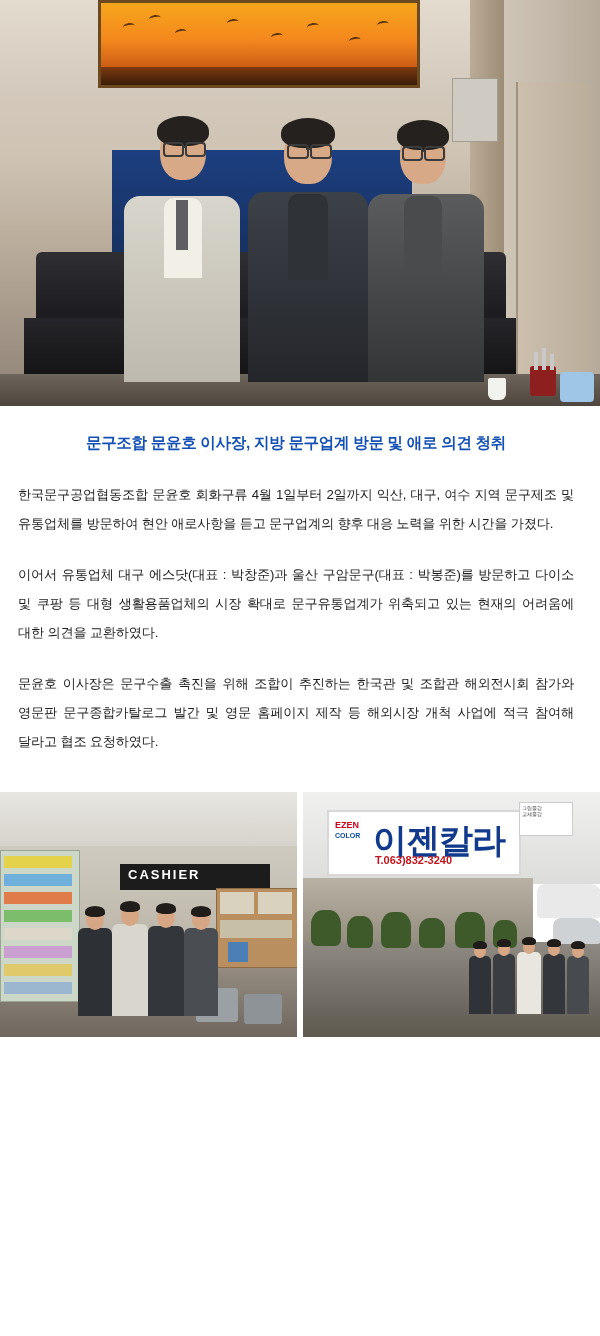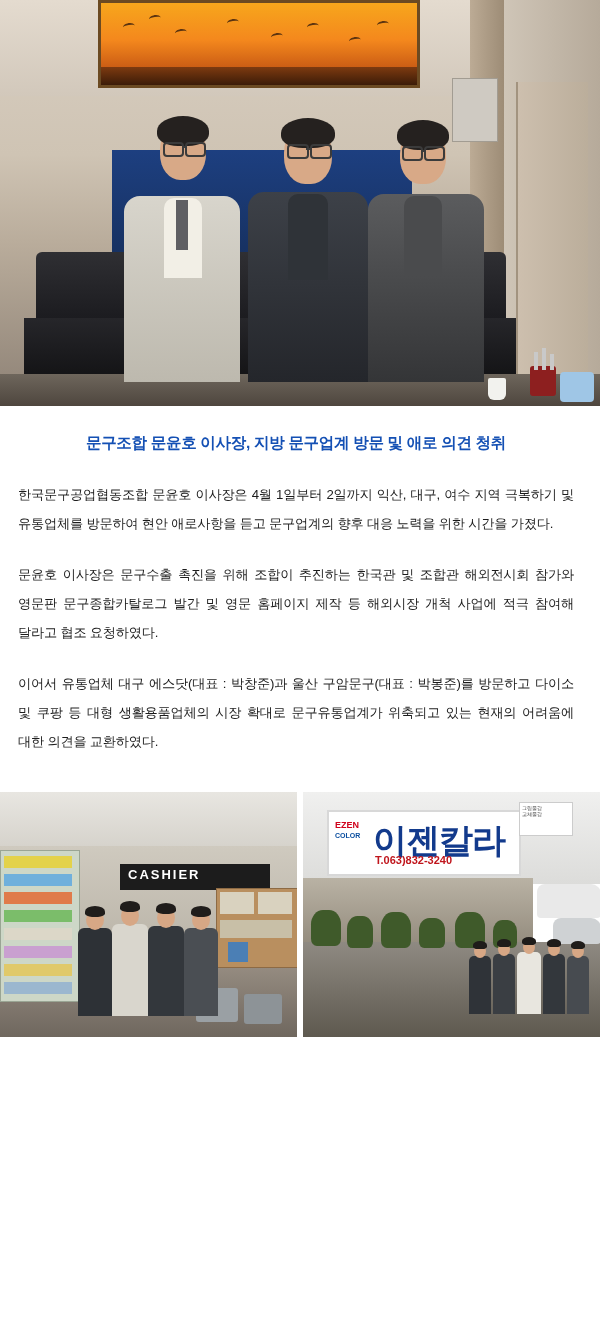--- a/index.html
+++ b/index.html
@@ -238,23 +238,23 @@
   <div class="cup" style="left:488px; top:378px; width:18px; height:22px;"></div>
   <div class="cupdark" style="left:530px; top:366px; width:26px; height:30px;"></div>
   <div style="position:absolute;left:534px;top:352px;width:4px;height:18px;background:#c9c9c9;"></div>
   <div style="position:absolute;left:542px;top:348px;width:4px;height:22px;background:#c9c9c9;"></div>
   <div style="position:absolute;left:550px;top:354px;width:4px;height:16px;background:#c9c9c9;"></div>
   <div style="position:absolute;left:560px;top:372px;width:34px;height:30px;background:#9fc6e6;border-radius:4px;"></div>
 </div>
 
 <div class="article">
   <h1 class="headline">문구조합 문윤호 이사장, 지방 문구업계 방문 및 애로 의견 청취</h1>
-  <p class="para">한국문구공업협동조합 문윤호 이사장은 4월 1일부터 2일까지 익산, 대구, 여수 지역 극복하기 및 유통업체를 방문하여 현안 애로사항을 듣고 문구업계의 향후 대응 노력을 위한 시간을 가졌다.</p>
+  <p class="para">한국문구공업협동조합 문윤호 회화구류 4월 1일부터 2일까지 익산, 대구, 여수 지역 문구제조 및 유통업체를 방문하여 현안 애로사항을 듣고 문구업계의 향후 대응 노력을 위한 시간을 가졌다.</p>
+  <p class="para">이어서 유통업체 대구 에스닷(대표 : 박창준)과 울산 구암문구(대표 : 박봉준)를 방문하고 다이소 및 쿠팡 등 대형 생활용품업체의 시장 확대로 문구유통업계가 위축되고 있는 현재의 어려움에 대한 의견을 교환하였다.</p>
   <p class="para">문윤호 이사장은 문구수출 촉진을 위해 조합이 추진하는 한국관 및 조합관 해외전시회 참가와 영문판 문구종합카탈로그 발간 및 영문 홈페이지 제작 등 해외시장 개척 사업에 적극 참여해 달라고 협조 요청하였다.</p>
-  <p class="para">이어서 유통업체 대구 에스닷(대표 : 박창준)과 울산 구암문구(대표 : 박봉준)를 방문하고 다이소 및 쿠팡 등 대형 생활용품업체의 시장 확대로 문구유통업계가 위축되고 있는 현재의 어려움에 대한 의견을 교환하였다.</p>
 </div>
 
 <div class="photos">
 
   <div class="photo">
     <div class="store-ceiling"></div>
     <div class="store-wall"></div>
     <div class="store-floor"></div>
 
     <div class="cashier-band"></div>

